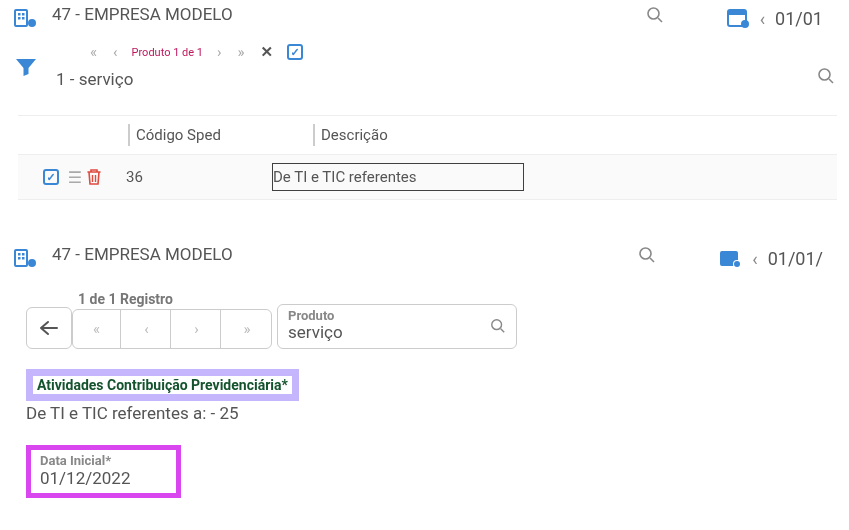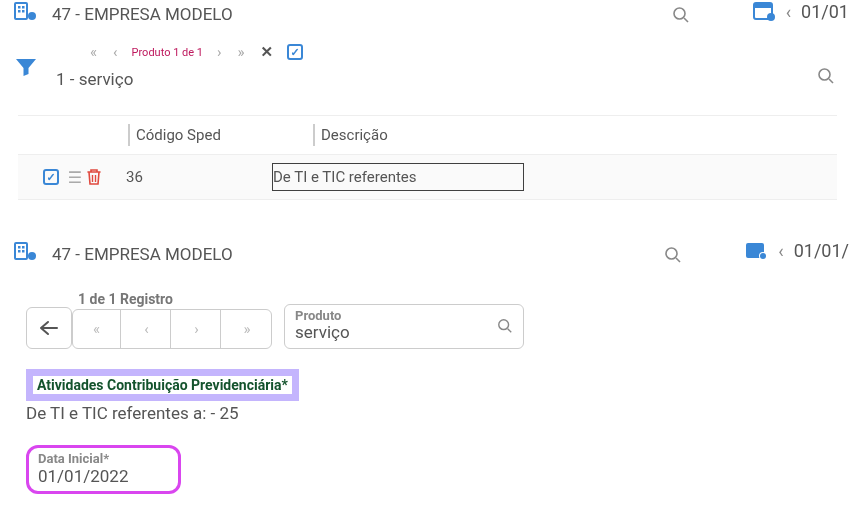--- a/index.html
+++ b/index.html
@@ -2,21 +2,21 @@
 <html><head>
 <meta charset="utf-8">
 <style>
   * { box-sizing: border-box; margin: 0; padding: 0; font-family: -apple-system, BlinkMacSystemFont, "Segoe UI", Roboto, Arial, sans-serif; }
   body { background: #fff; width: 849px; height: 530px; overflow: hidden; color: #555; font-size: 15px; }
 
   .panel { position: relative; }
 
   
   .panel-top { border-bottom: 0; }
-  .top-row { display: flex; align-items: flex-start; padding: 0 0 12px 10px; }
+  .top-row { display: flex; align-items: flex-end; padding: 0 26px 12px 10px; }
   .icon-box { width: 32px; display:flex; justify-content:center; }
   .company-input { flex:1; position:relative; margin: 0 8px; display:flex; align-items:center; }
   .company-input input { width:100%; border:none; font-size: 17px; color:#555; padding:4px 30px 4px 2px; border-bottom:1px solid transparent; }
   .inline-search { position:absolute; right:4px; color:#888; }
   .right-nav { display:flex; align-items:center; gap:10px; margin-left:50px;}
   .right-nav .date { font-size:18px; color:#555; white-space:nowrap; }
 
   .filter-row { display:flex; align-items:center; padding: 0 10px; gap:12px; }
   .filter-main { flex:1; position:relative; }
   .pager-line { display:flex; align-items:center; gap:4px; padding-left:30px; }
@@ -43,35 +43,35 @@
   
   .panel-bottom { margin-top:40px; }
   .detail-body { margin:10px 18px 0 26px; }
   .reg-row { display:flex; align-items:flex-end; }
   .back-btn { width:46px; height:42px; border:1px solid #ccc; border-radius:6px; display:flex; align-items:center; justify-content:center; font-size:20px; color:#555;}
   .reg-group { }
   .reg-label { font-weight:700; color:#777; font-size:14px; margin-bottom:2px; padding-left:6px;}
   .reg-pager { display:flex; gap:2px; border:1px solid #ccc; border-radius:6px; overflow:hidden;}
   .reg-pager span{ width:48px; height:38px; display:flex; align-items:center; justify-content:center; color:#bbb; font-size:15px; border-right:1px solid #ccc;}
   .reg-pager span:last-child{border-right:none;}
-  .prod-group { margin-left:12px; }
+  .prod-group { margin-left:5px; }
   .fld { border:1px solid #ccc; border-radius:6px; padding:4px 10px 6px 10px; min-width:240px; position:relative;}
   .fld .lab { font-weight:700; color:#888; font-size:13px; line-height:1;}
   .fld .val { font-size:17px; color:#555; line-height:1.2;}
   .fld .srch { position:absolute; right:10px; top:50%; transform:translateY(-50%); color:#888;}
 
   .activity-block { margin-top:20px; }
   .act-label { display:inline-block; border:7px solid #c4b5fd; padding:1px 4px; font-weight:700; color:#14532d; font-size:14px;}
   .act-value { font-size:17px; color:#555; margin-top:2px; }
   
   .dates-row { display:flex; gap:24px; margin-top:22px;}
   .date-box { border:1px solid #ccc; border-radius:6px; padding:4px 10px 6px 10px; min-width:155px;}
   .date-box .lab{ font-weight:700; color:#888; font-size:13px;}
   .date-box .val{ font-size:17px; color:#555;}
-  .date-box.hl { border:3px solid #d946ef; border-radius:12px; padding:3px 9px 5px 9px;}
+  .date-box.hl { border:5px solid #d946ef; border-radius:0; padding:3px 9px 5px 9px;}
 
   svg { display:block; }
   .chev { user-select:none; }
 </style>
 </head>
 <body>
 
 <div class="panel panel-top">
   <div class="top-row">
     <div class="icon-box">
@@ -228,17 +228,17 @@
     </div>
 
     <div class="activity-block">
       <span class="act-label">Atividades Contribuição Previdenciária*</span>
       <div class="act-value">De TI e TIC referentes a: - 25</div>
     </div>
 
     <div class="dates-row">
       <div class="date-box hl">
         <div class="lab">Data Inicial*</div>
-        <div class="val">01/01/2022</div>
+        <div class="val">01/12/2022</div>
       </div>
     </div>
   </div>
 </div>
 
 </body></html>

